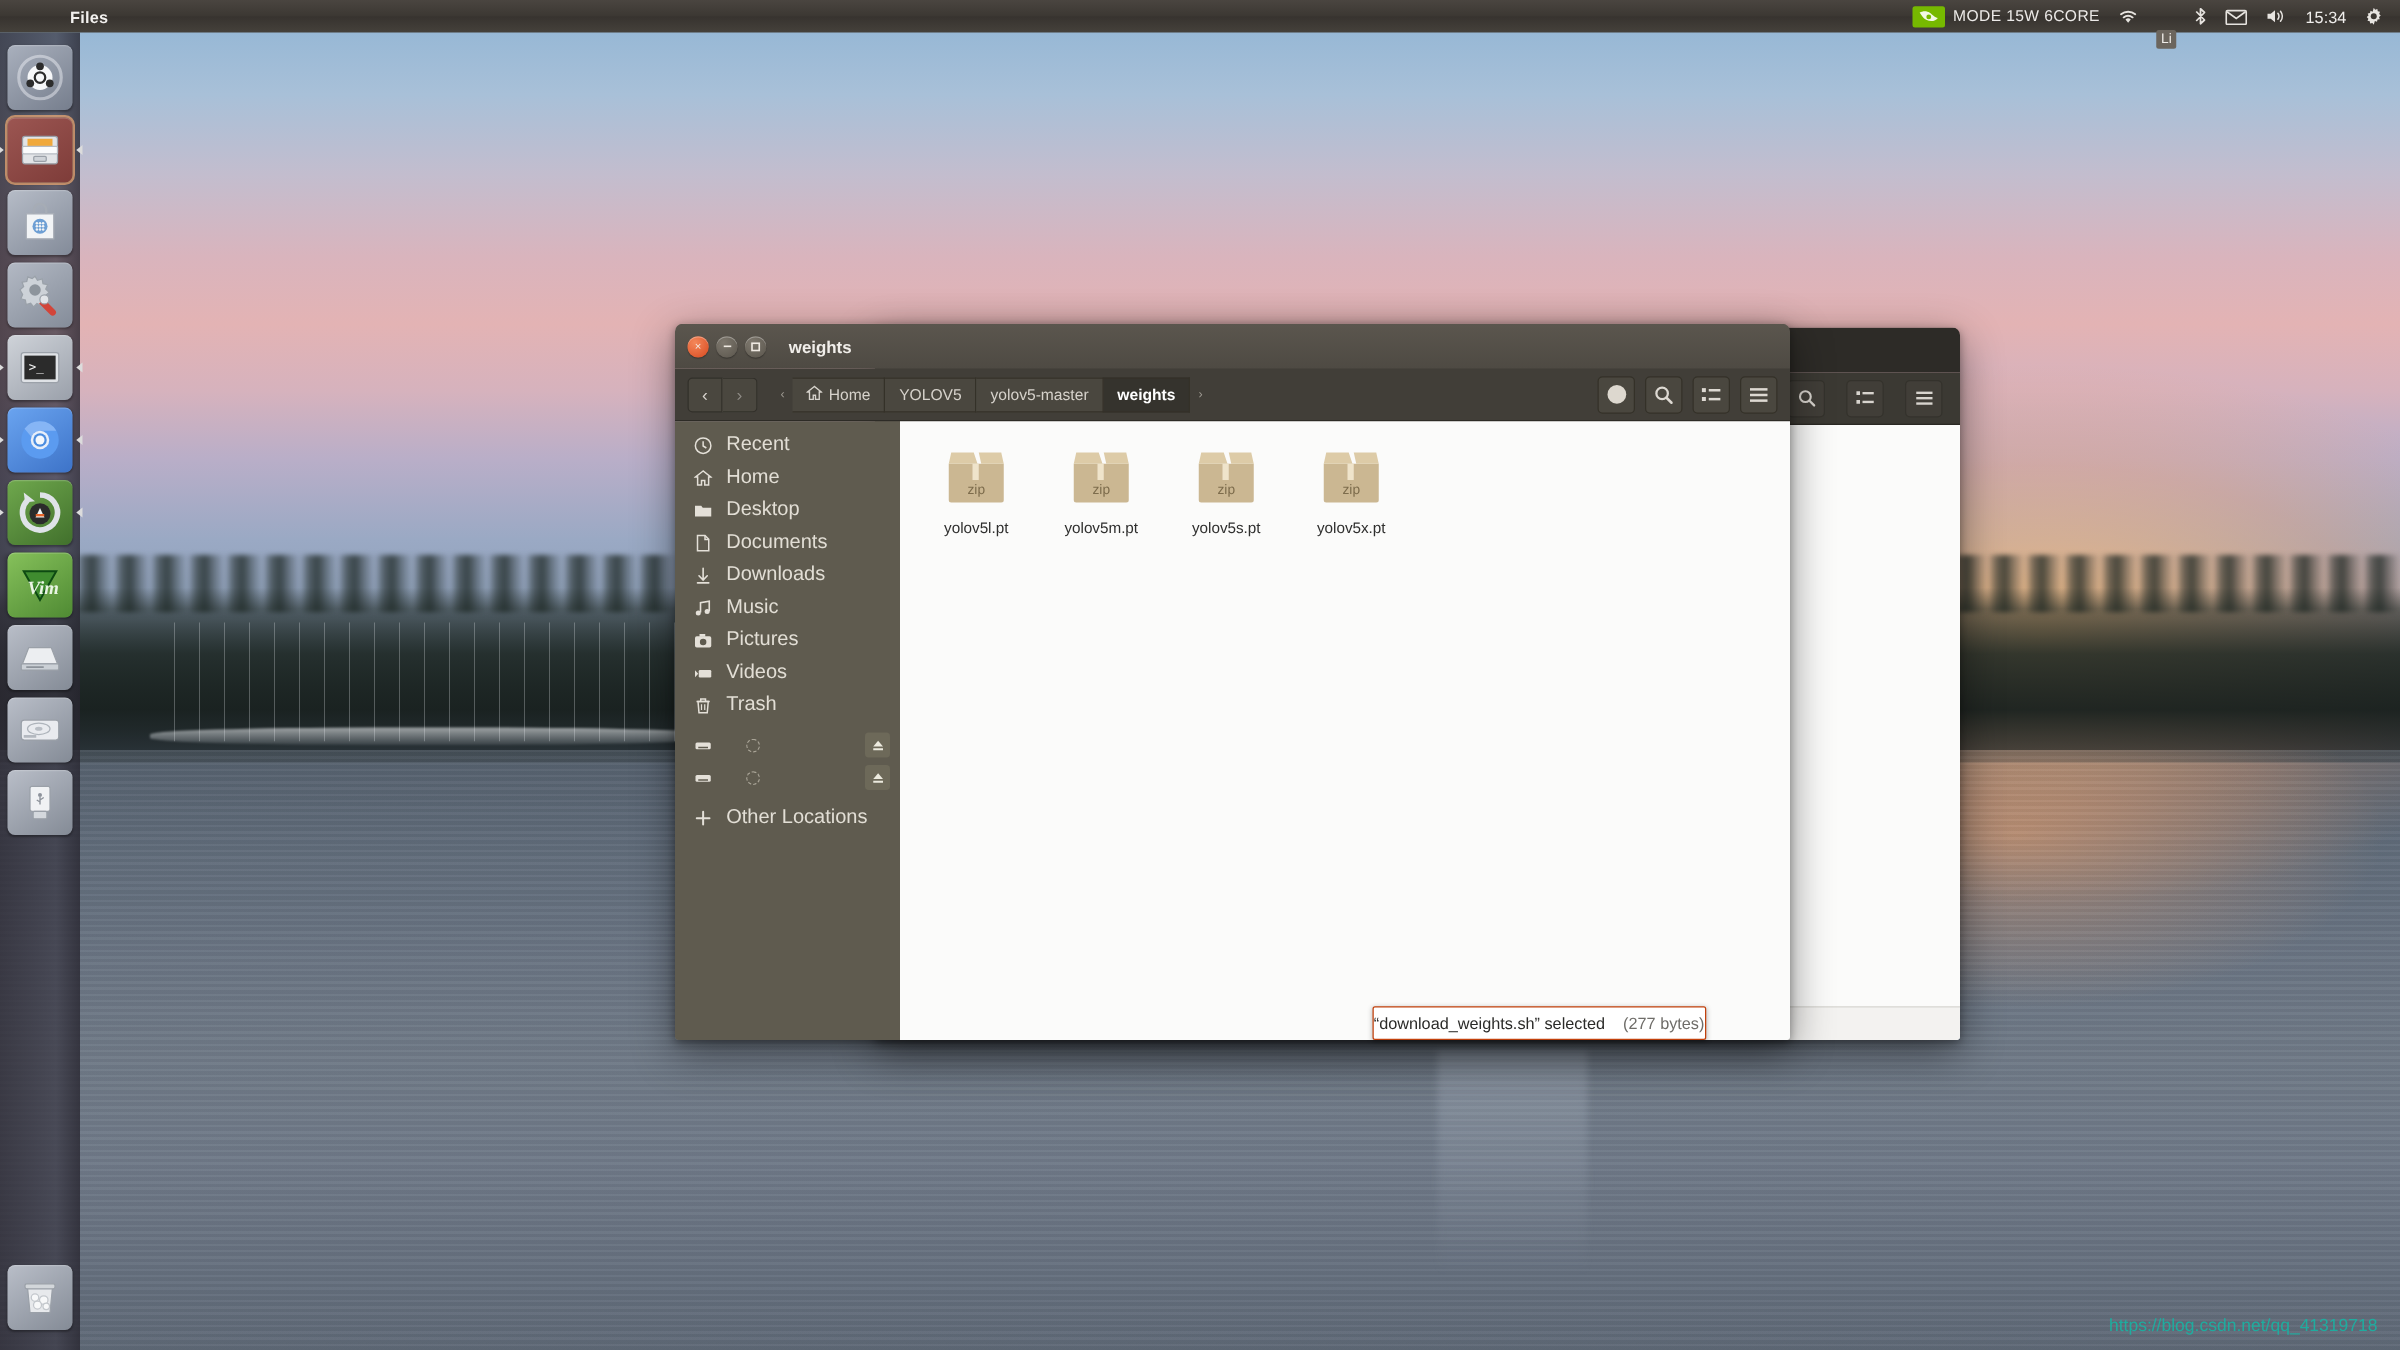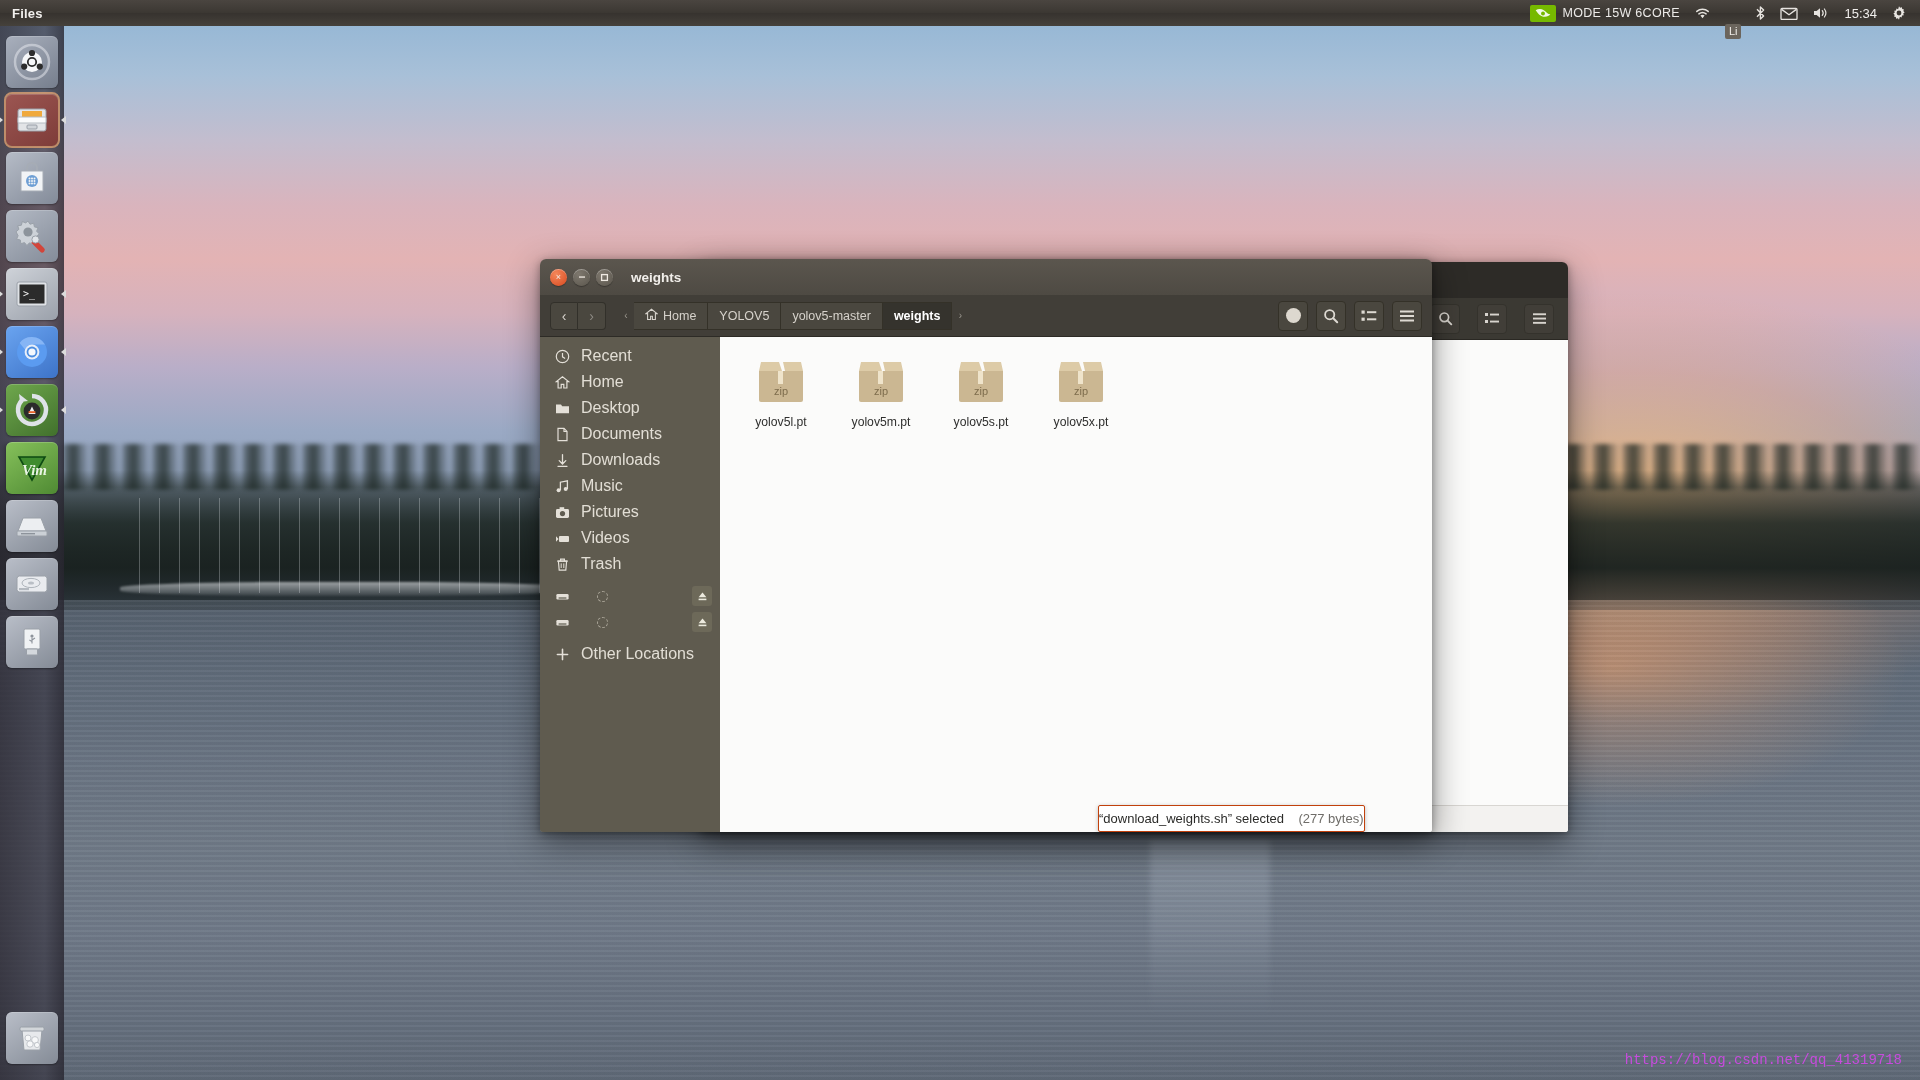--- a/index.html
+++ b/index.html
@@ -79,21 +79,21 @@
     position:absolute; top:840px; left:1150px; width:120px; height:180px;
     background:linear-gradient(to bottom, rgba(200,210,222,.25), rgba(200,210,222,0));
     filter:blur(3px);
   }
 
   
   #panel {
     position:absolute; top:0; left:0; right:0; height:26px;
     background:linear-gradient(to bottom,#4a4540 0%,#3c3833 48%,#37332f 52%,#45413b 100%);
     color:#e8e6e3; display:flex; align-items:center;
-    font-size:13px; z-index:50;
+    font-size:13px; z-index:50;padding-left:44px;
   }
   #panel .menu-title{ padding:0 12px; font-weight:bold; color:#f2f0ee; letter-spacing:.2px;}
   #panel .spacer{ flex:1; }
   .tray{ display:flex; align-items:center; gap:0; padding-right:6px; }
   .tray-item{ display:flex; align-items:center; height:26px; padding:0 7px; }
   .nv-logo{
     width:26px;height:17px;background:#76b900;border-radius:2px;
     display:flex;align-items:center;justify-content:center;
   }
   .nv-logo svg{ width:20px;height:13px;}
@@ -256,22 +256,22 @@
     border-radius:2px; padding:5px 0;
     font-size:13px; color:#3b3b39;
     box-shadow:0 1px 4px rgba(0,0,0,.25);
     white-space:nowrap;
   }
   .sel-strong{ color:#2b2b29; }
   .sel-dim{ color:#6f6d69; }
 
   #watermark{
     position:absolute; right:18px; bottom:12px;
-    font-size:14px; color:#d946ef; opacity:.85; z-index:5;
-    font-family:Liberation Mono, monospace;
+    font-size:14px; color:#14b8a6; opacity:.85; z-index:5;
+    font-family:Liberation Sans, sans-serif;
   }
 </style>
 </head>
 <body>
 
 <div id="desktop">
   <div id="shore"></div>
   <div class="masts"></div>
   <div class="boats"></div>
   <div id="water"></div>

